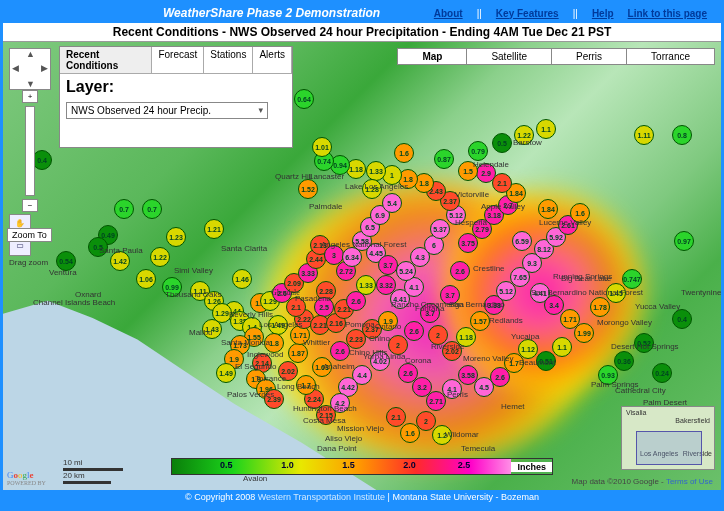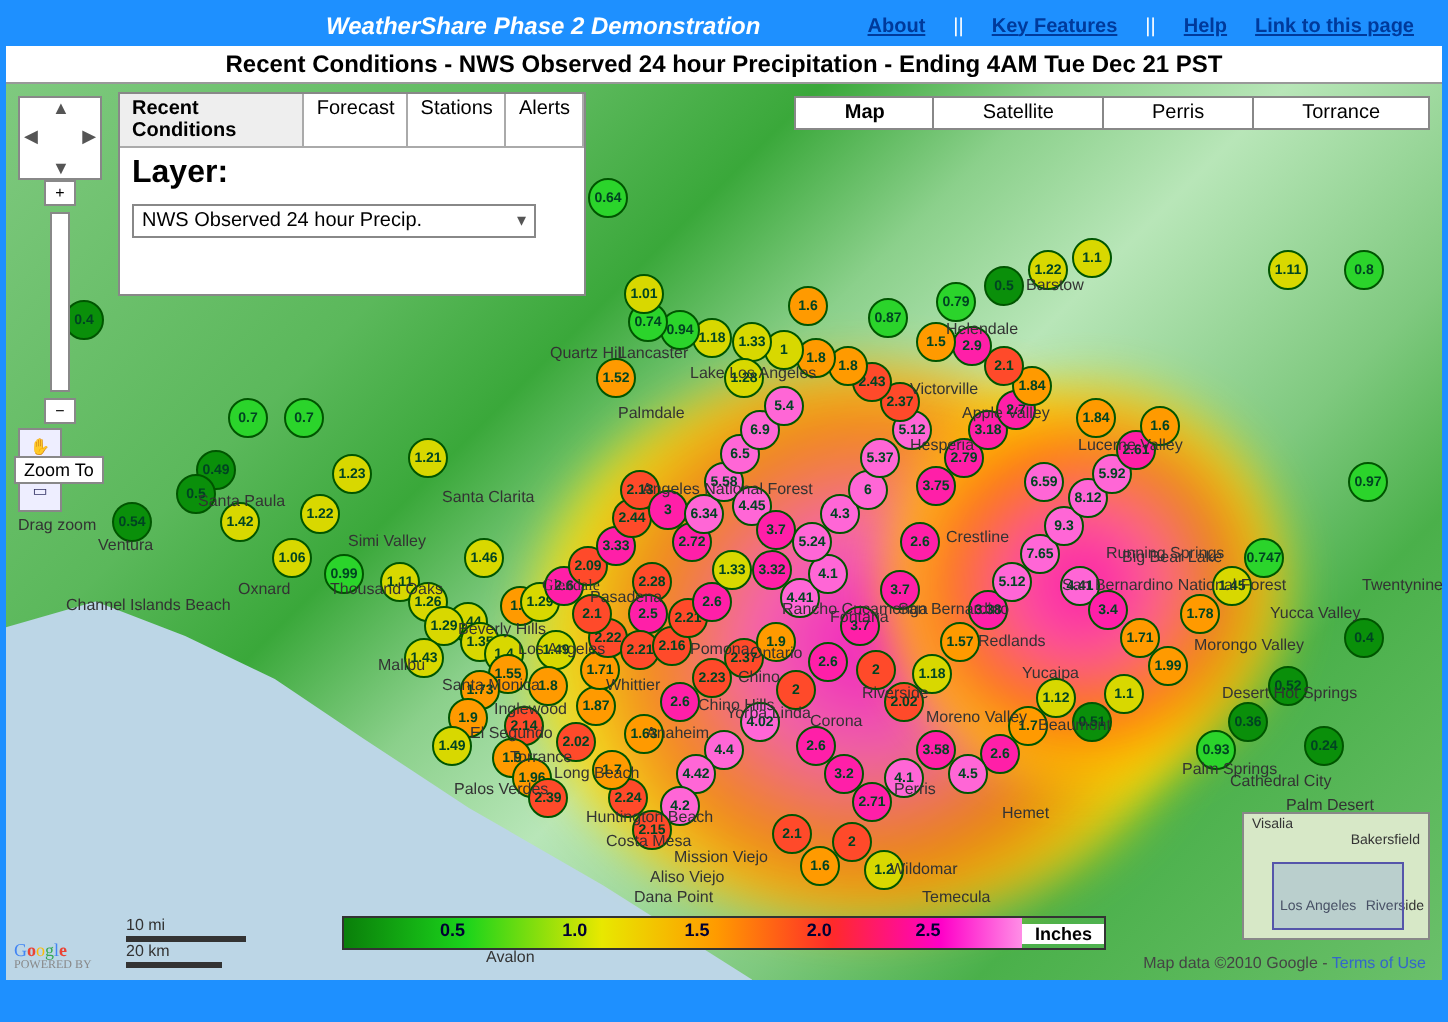--- a/index.html
+++ b/index.html
@@ -221,21 +221,21 @@
         <div class="marker" style="left: 671px; top: 189px; background: rgb(43, 212, 43);">0.97</div>
         <div class="marker" style="left: 383px; top: 365px; background: rgb(255, 74, 42);">2.1</div>
         <div class="marker" style="left: 397px; top: 381px; background: rgb(255, 154, 0);">1.6</div>
         <div class="marker" style="left: 413px; top: 369px; background: rgb(255, 74, 42);">2</div>
         <div class="marker" style="left: 429px; top: 383px; background: rgb(216, 216, 0);">1.2</div>
         <div class="marker" style="left: 111px; top: 157px; background: rgb(43, 212, 43);">0.7</div>
         <div class="marker" style="left: 669px; top: 267px; background: rgb(10, 143, 10);">0.4</div>
       </div>
     <div id="places-layer">
         <div class="place" style="left: 46px; top: 226px;">Ventura</div>
-        <div class="place" style="left: 72px; top: 248px; margin-left: 44px;">Oxnard</div>
+        <div class="place" style="left: 72px; top: 248px;">Oxnard</div>
         <div class="place" style="left: 30px; top: 256px;">Channel Islands Beach</div>
         <div class="place" style="left: 96px; top: 204px;">Santa Paula</div>
         <div class="place" style="left: 156px; top: 224px; padding-left: 15px;">Simi Valley</div>
         <div class="place" style="left: 162px; top: 248px;">Thousand Oaks</div>
         <div class="place" style="left: 186px; top: 286px;">Malibu</div>
         <div class="place" style="left: 218px; top: 296px;">Santa Monica</div>
         <div class="place" style="left: 226px; top: 268px;">Beverly Hills</div>
         <div class="place" style="left: 244px; top: 308px;">Inglewood</div>
         <div class="place" style="left: 232px; top: 320px;">El Segundo</div>
         <div class="place" style="left: 252px; top: 332px;">Torrance</div>
@@ -351,13 +351,16 @@
         <span style="left:16%">0.5</span>
         <span style="left:34%">1.0</span>
         <span style="left:52%">1.5</span>
         <span style="left:70%">2.0</span>
         <span style="left:86%">2.5</span>
       </div>
       <div class="unit">Inches</div>
     </div>
   </div>
 
+  <div class="footer">
+    <span>© Copyright 2008 </span><a>Western Transportation Institute</a><span> | Montana State University - Bozeman</span>
+  </div>
 </div>
 
 </body></html>

